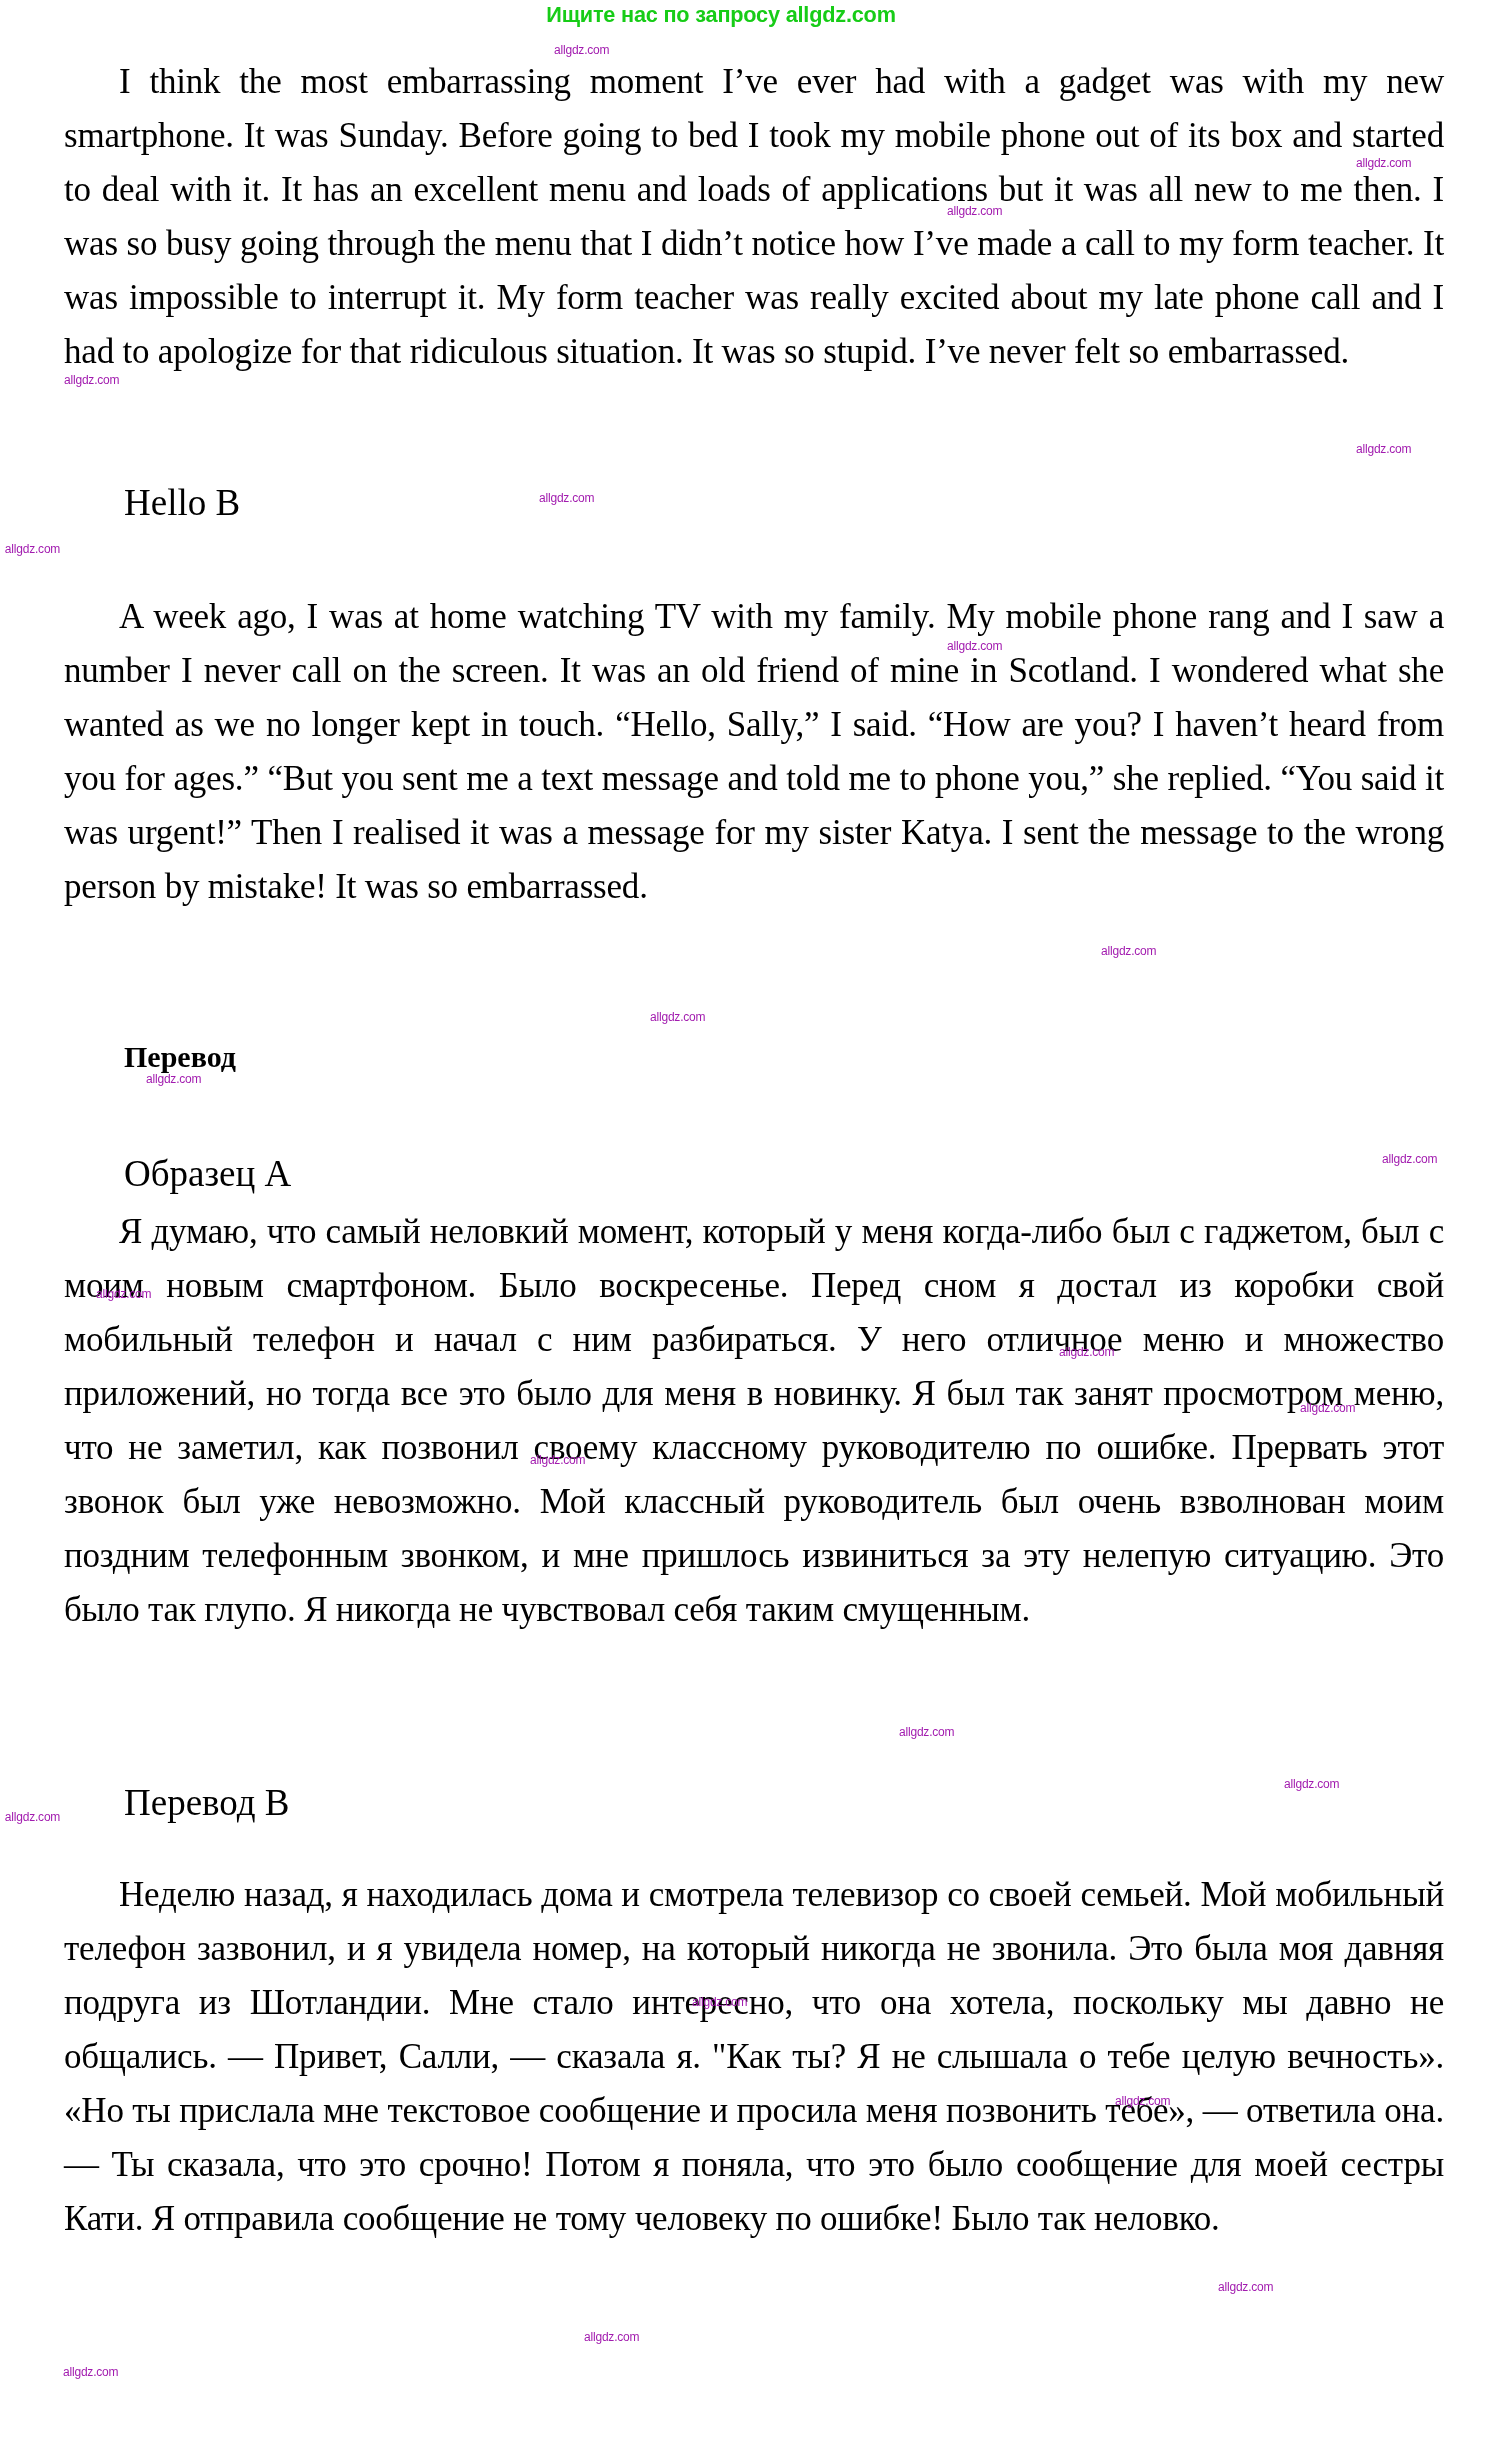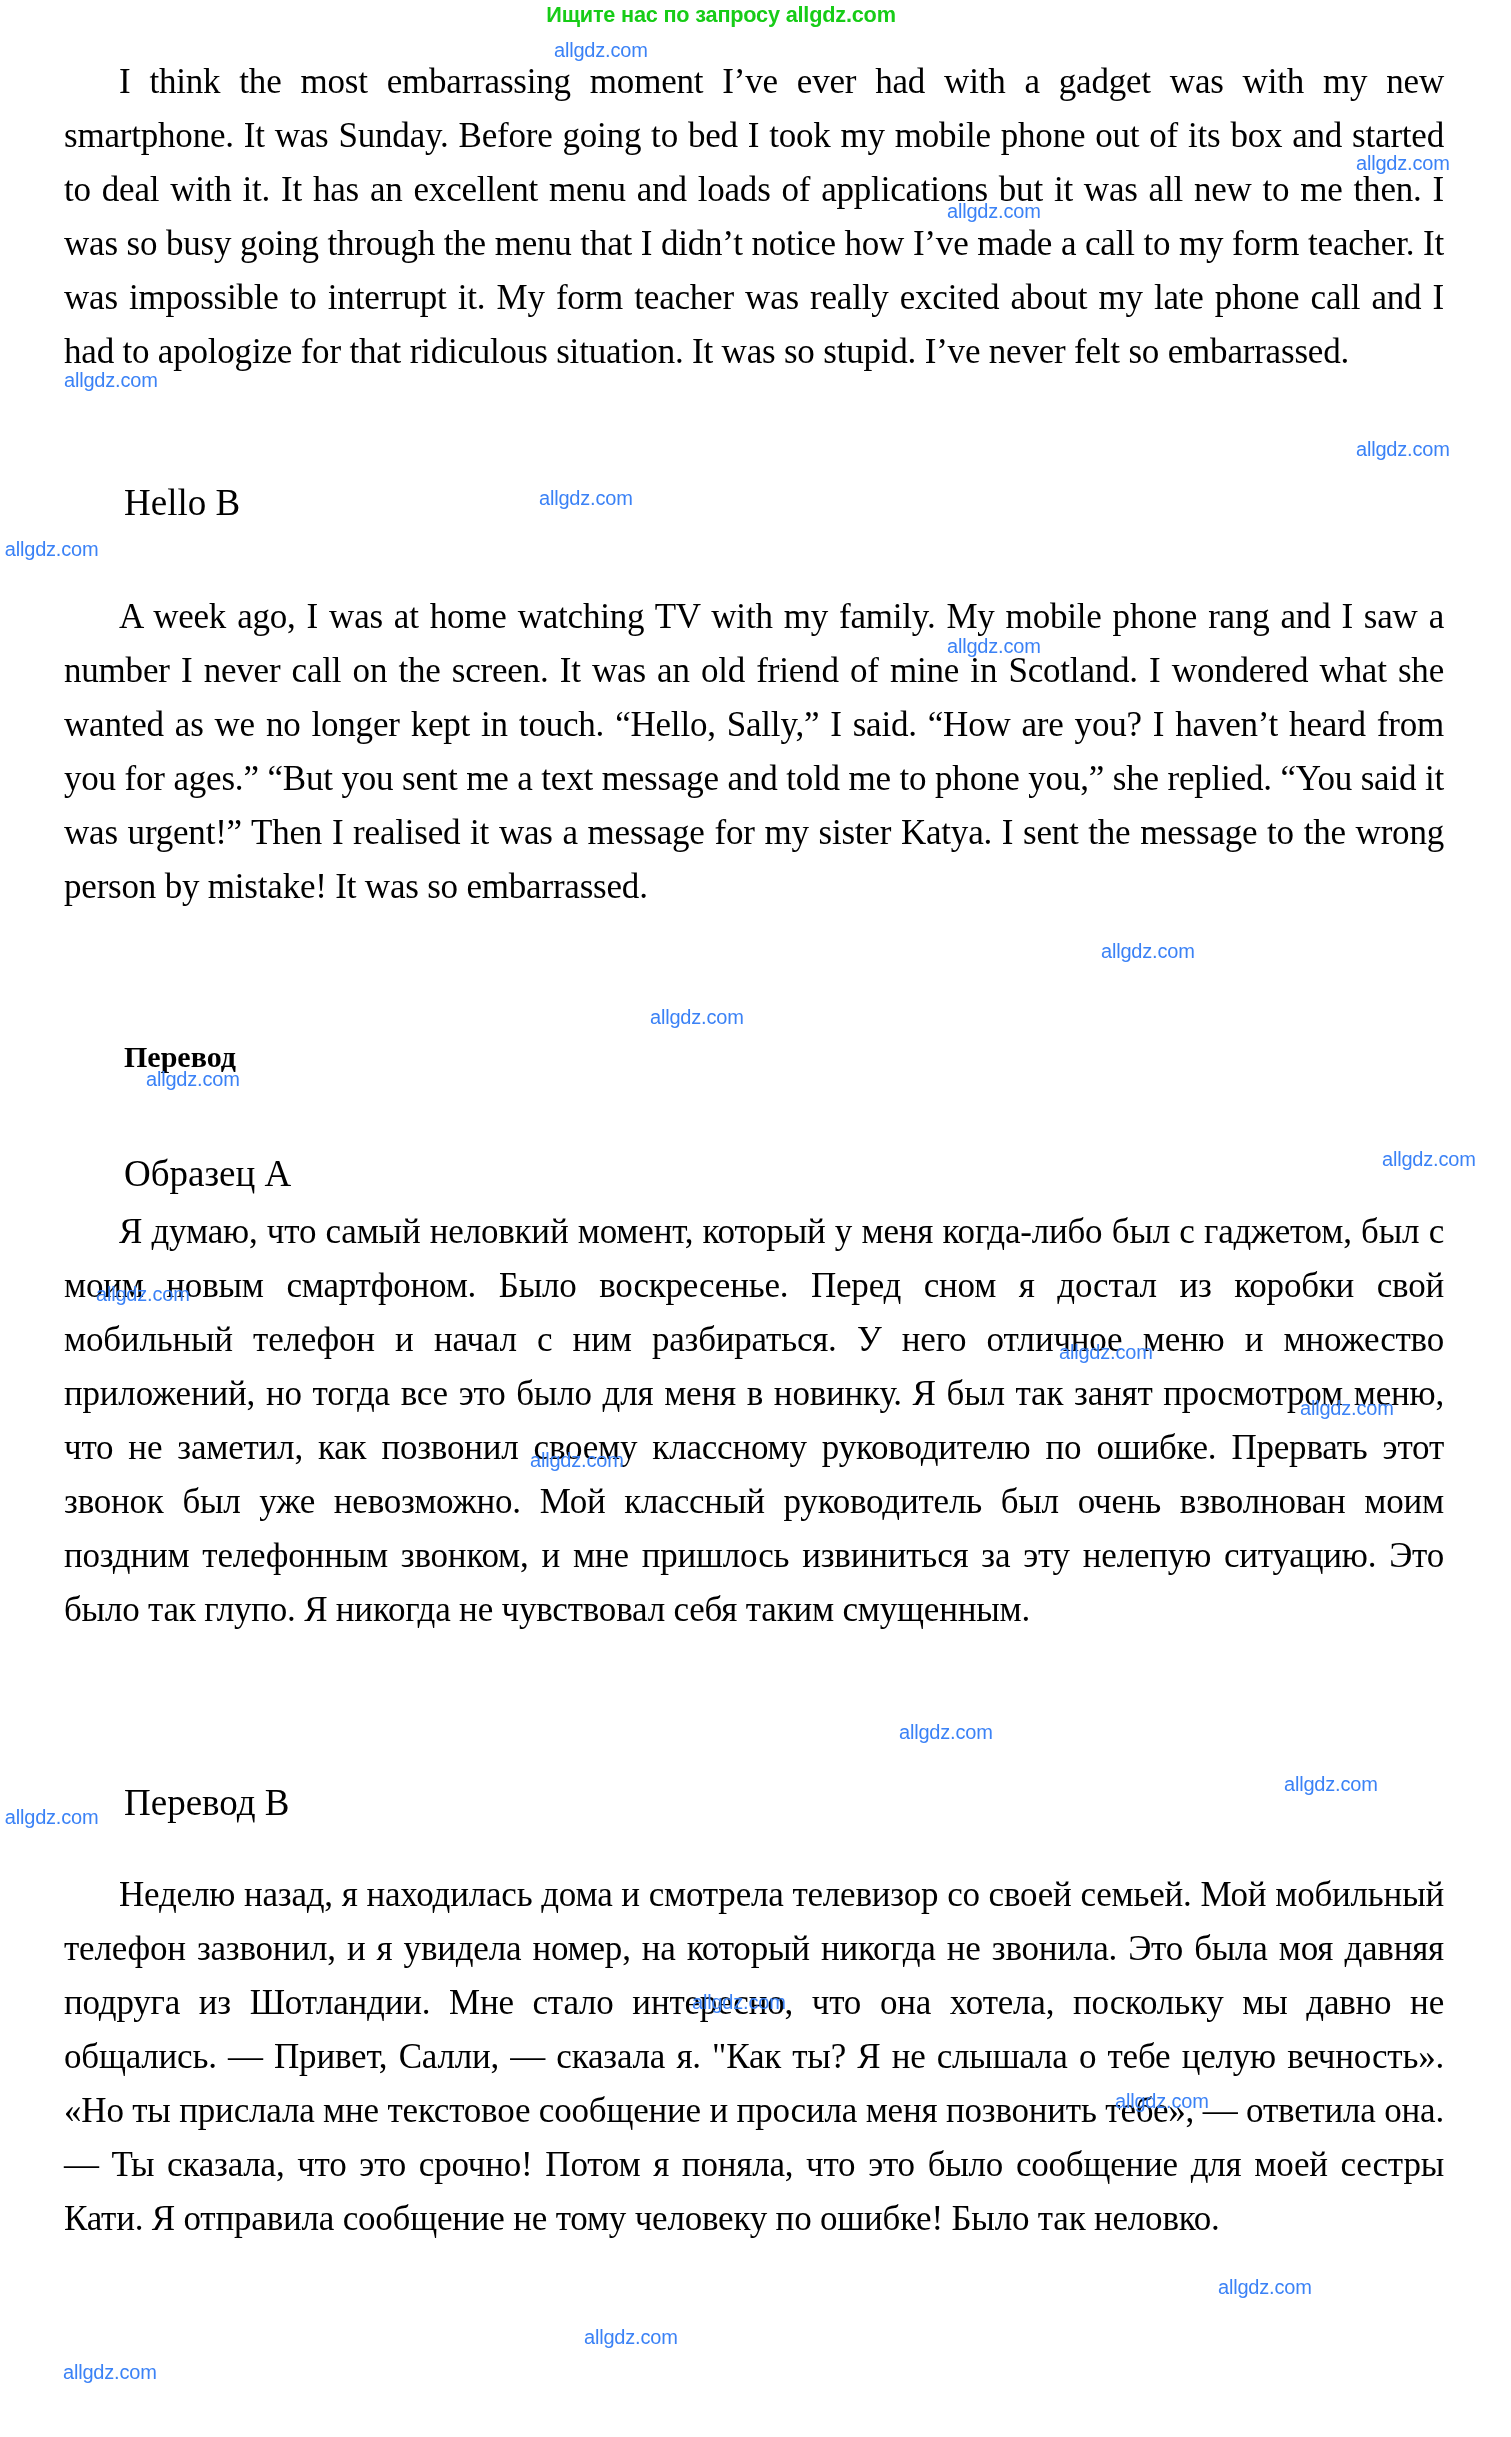--- a/index.html
+++ b/index.html
@@ -65,23 +65,23 @@
   }
   #model-b-heading  { left: 124px; top: 481px; }
   #perevod-heading  { left: 124px; top: 1035px; font-weight: 700; font-size: 30px; }
   #obrazec-a-heading{ left: 124px; top: 1131px; margin-top: 21px; }
   #obrazec-b-heading{ left: 124px; top: 1781px; }
 
   
   .wm {
     position: absolute;
     font-family: "Liberation Sans", "DejaVu Sans", sans-serif;
-    font-size: 20px;
+    font-size: 12px;
     line-height: 17px;
-    color: #3b82f6;
+    color: #a21caf;
     white-space: nowrap;
     letter-spacing: -0.2px;
   }
 
   
   .footer {
     position: absolute;
     left: 0;
     top: 2398px;
     width: 1512px;

